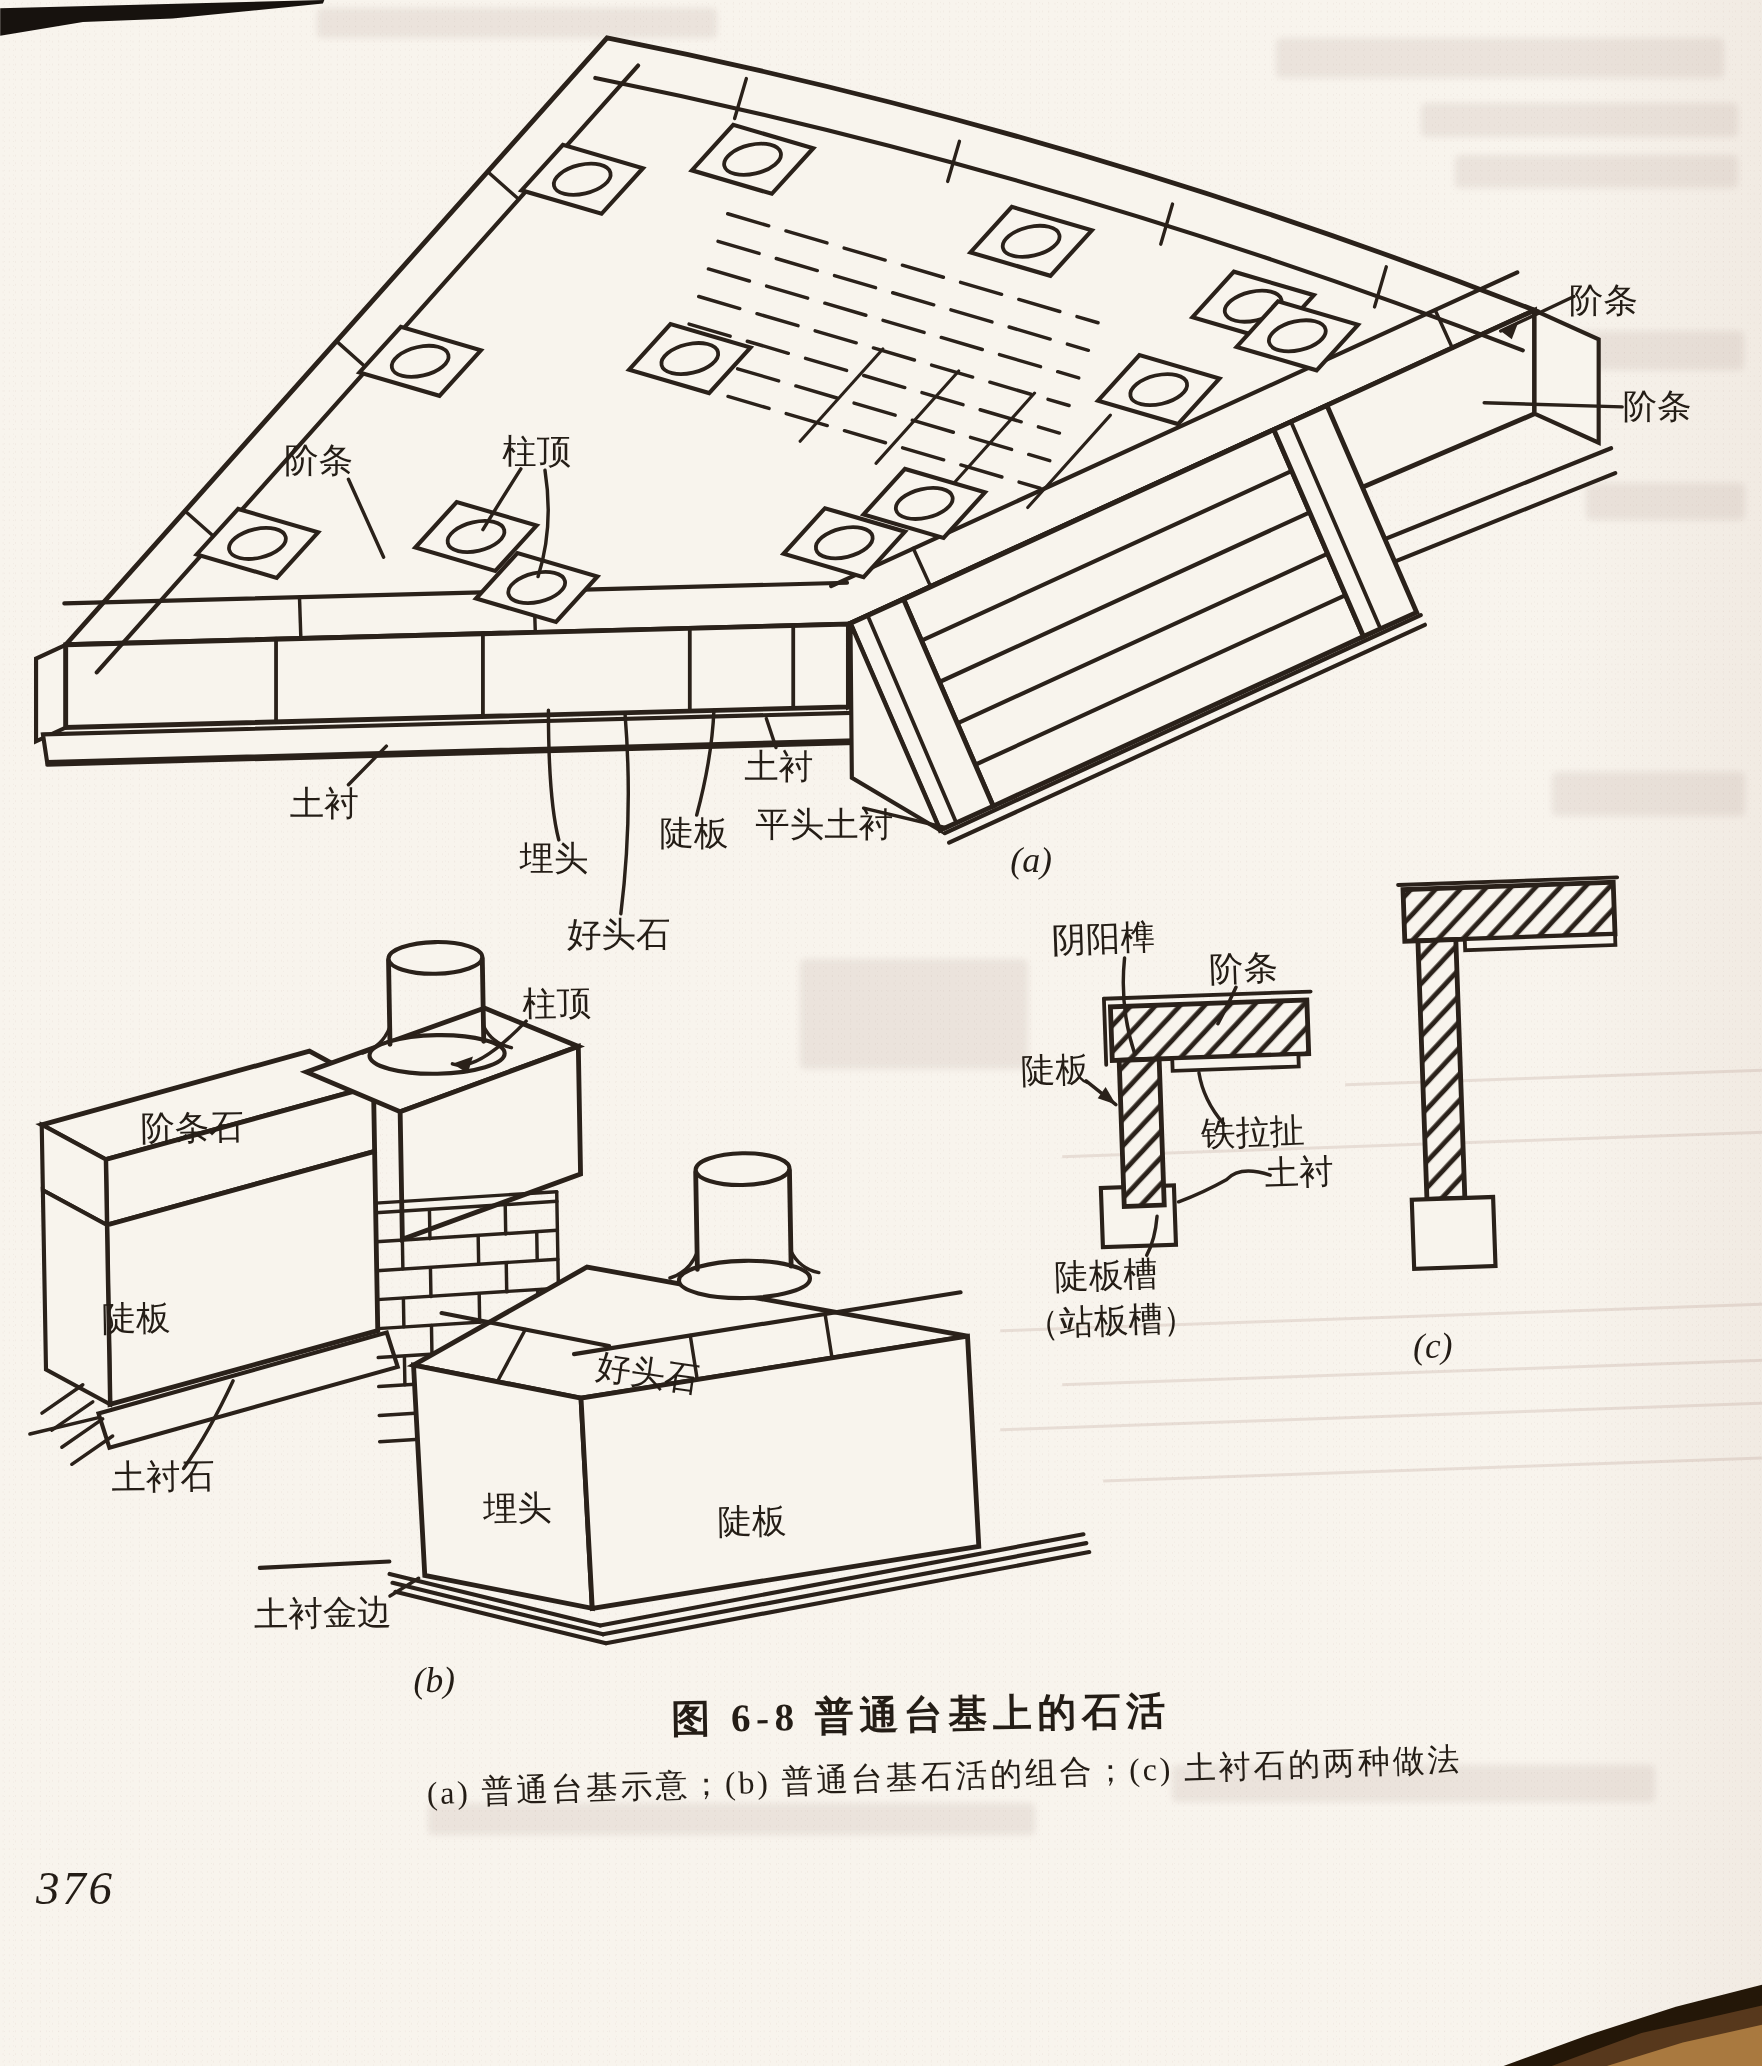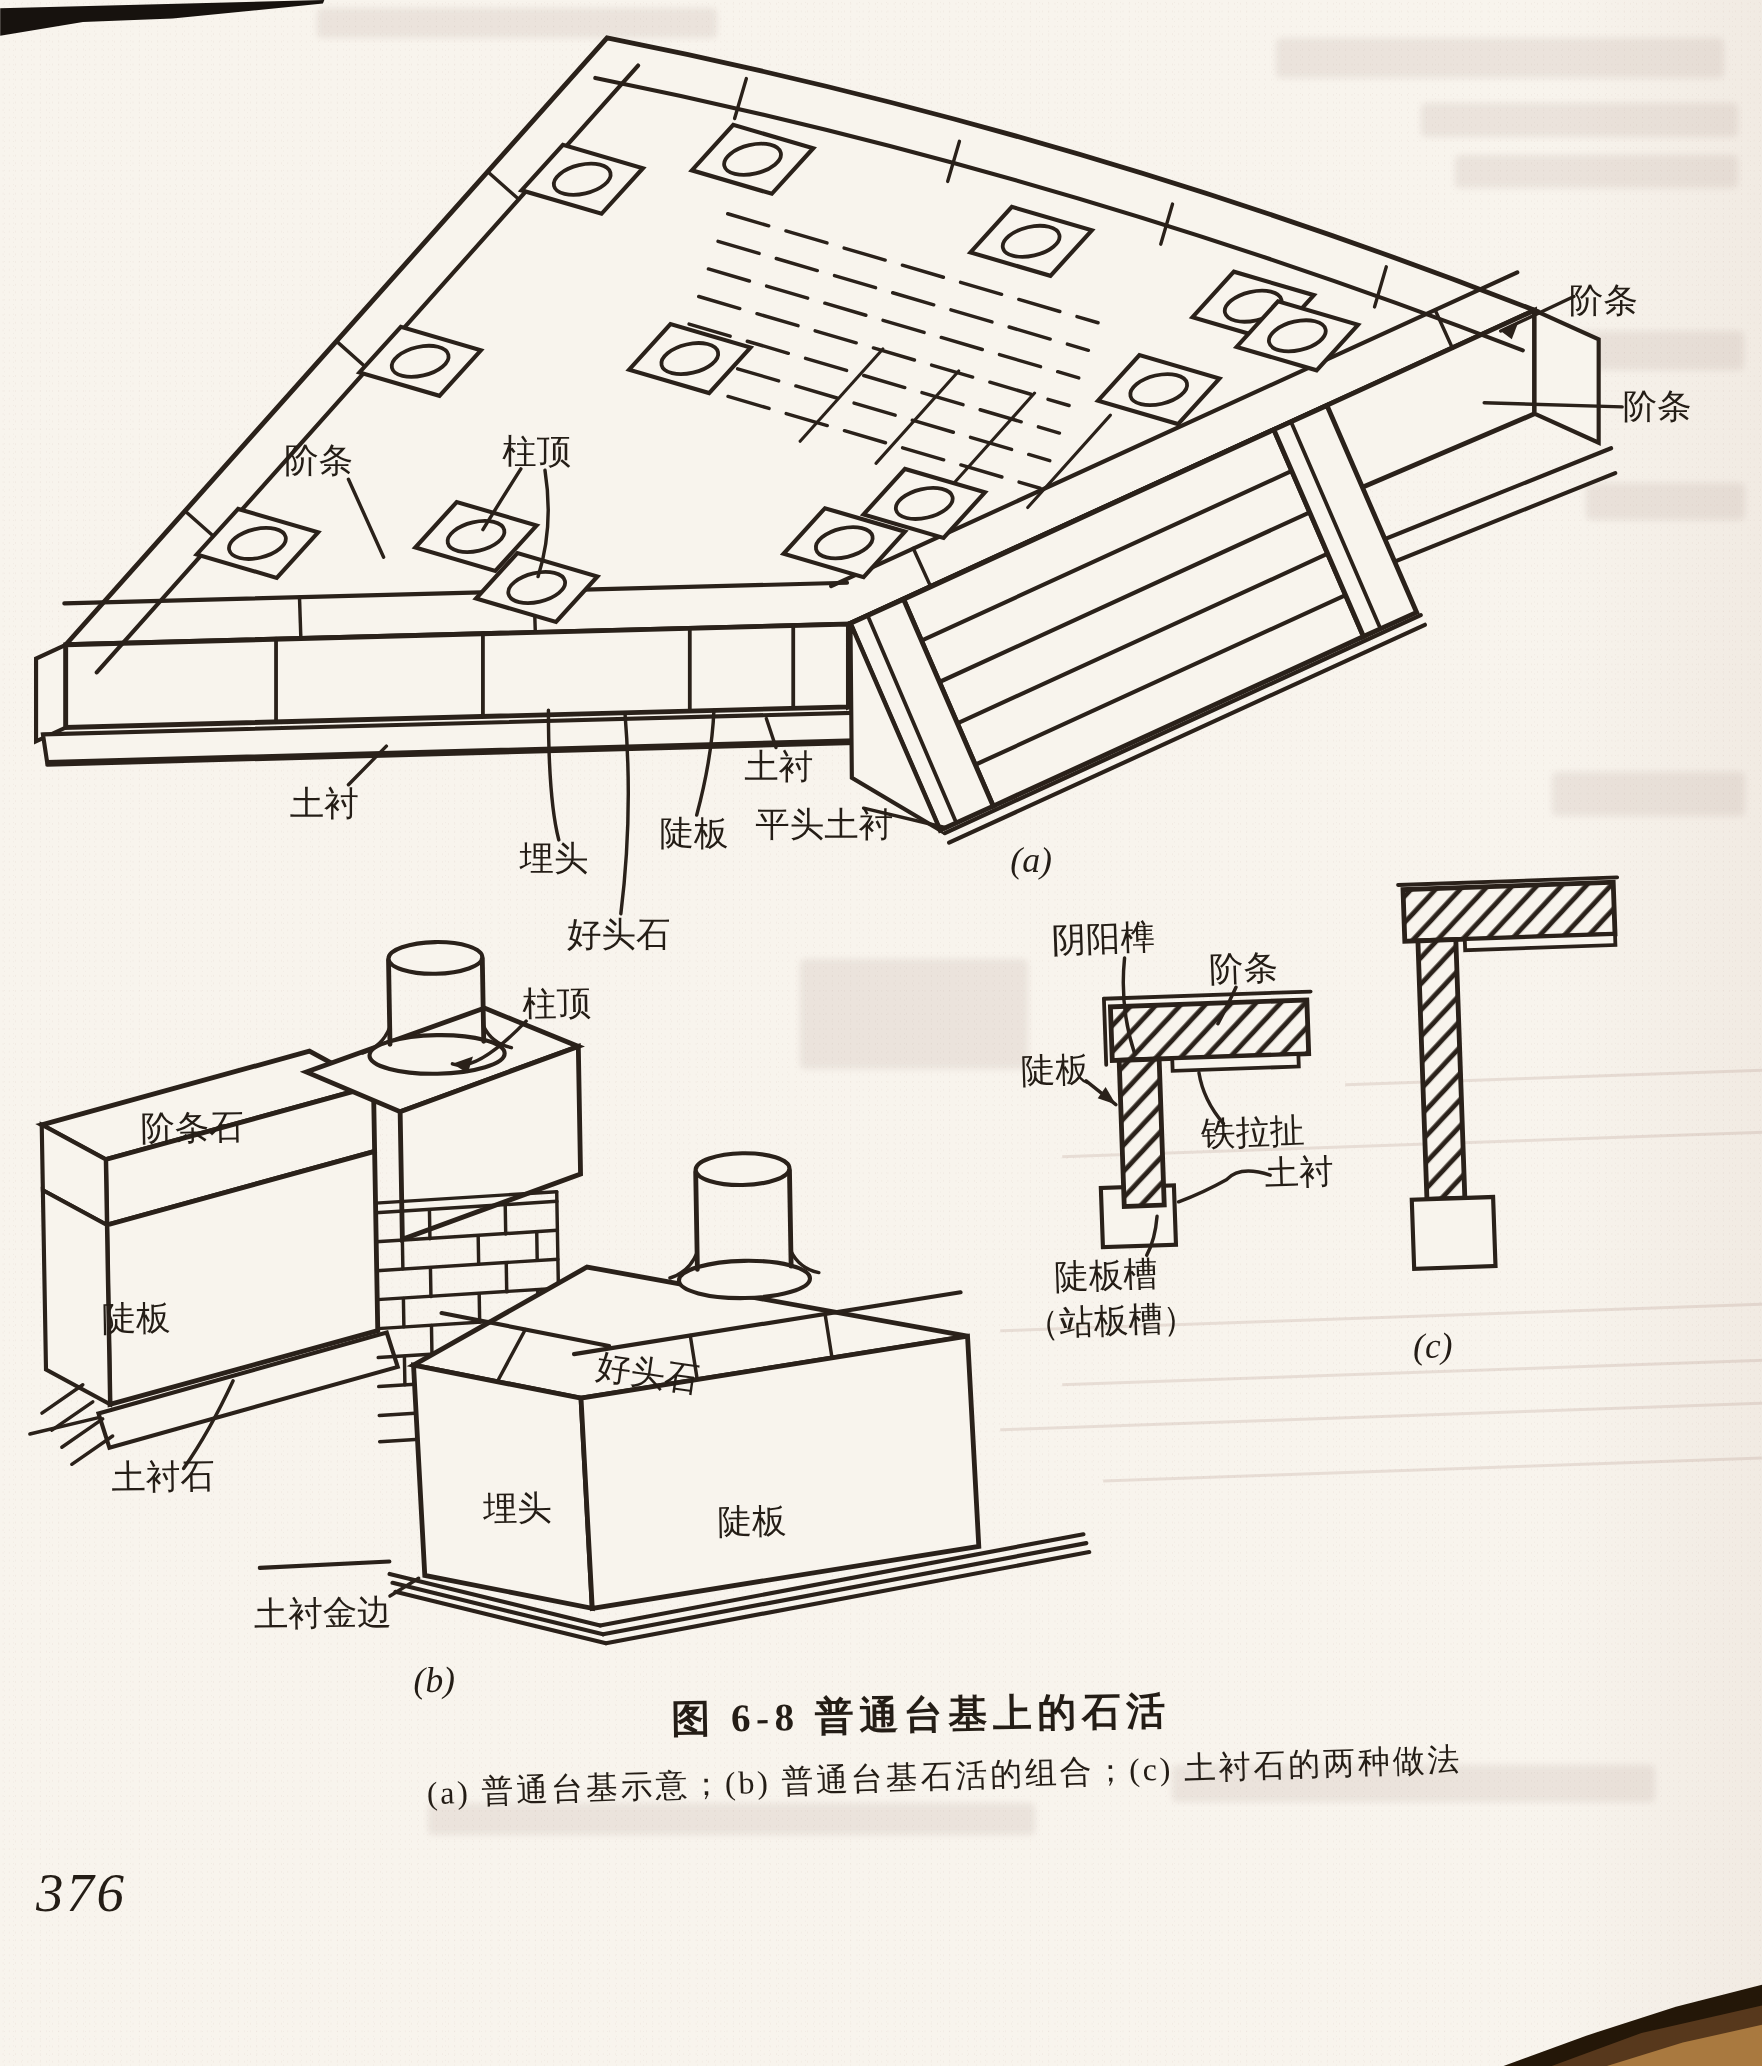--- a/index.html
+++ b/index.html
@@ -16,21 +16,21 @@
   }
   svg text{font-family:"Liberation Serif","DejaVu Serif",serif;fill:#241d16;}
   .lblb{font-size:50px;}
   .mk{font-size:52px;font-style:italic;}
   .ghost{position:absolute;background:rgba(150,115,105,0.13);filter:blur(3.4px);border-radius:5.5px;}
   .ghline{position:absolute;height:2.8px;background:rgba(140,100,90,0.16);filter:blur(0.7px);}
   .caption-title{position:absolute;left:659px;top:1688px;width:524px;text-align:center;
     font-size:39px;font-weight:bold;letter-spacing:5.5px;transform:rotate(-1deg);}
   .caption-sub{position:absolute;left:324px;top:1755px;width:1241px;text-align:center;
     font-size:32px;letter-spacing:2.8px;transform:rotate(-1.9deg);}
-  .pageno{position:absolute;left:36px;top:1861px;font-size:55px;font-style:italic;
+  .pageno{position:absolute;left:36px;top:1861px;font-size:47px;font-style:italic;
     letter-spacing:2.8px;}
 </style>
 </head>
 <body>
 
 <div class="page">
 
   <div class="ghost" style="left:317px;top:8.3px;width:400px;height:30px;"></div>
   <div class="ghost" style="left:1276px;top:38px;width:448px;height:40px;"></div>
   <div class="ghost" style="left:1421px;top:103px;width:317px;height:34px;"></div>

